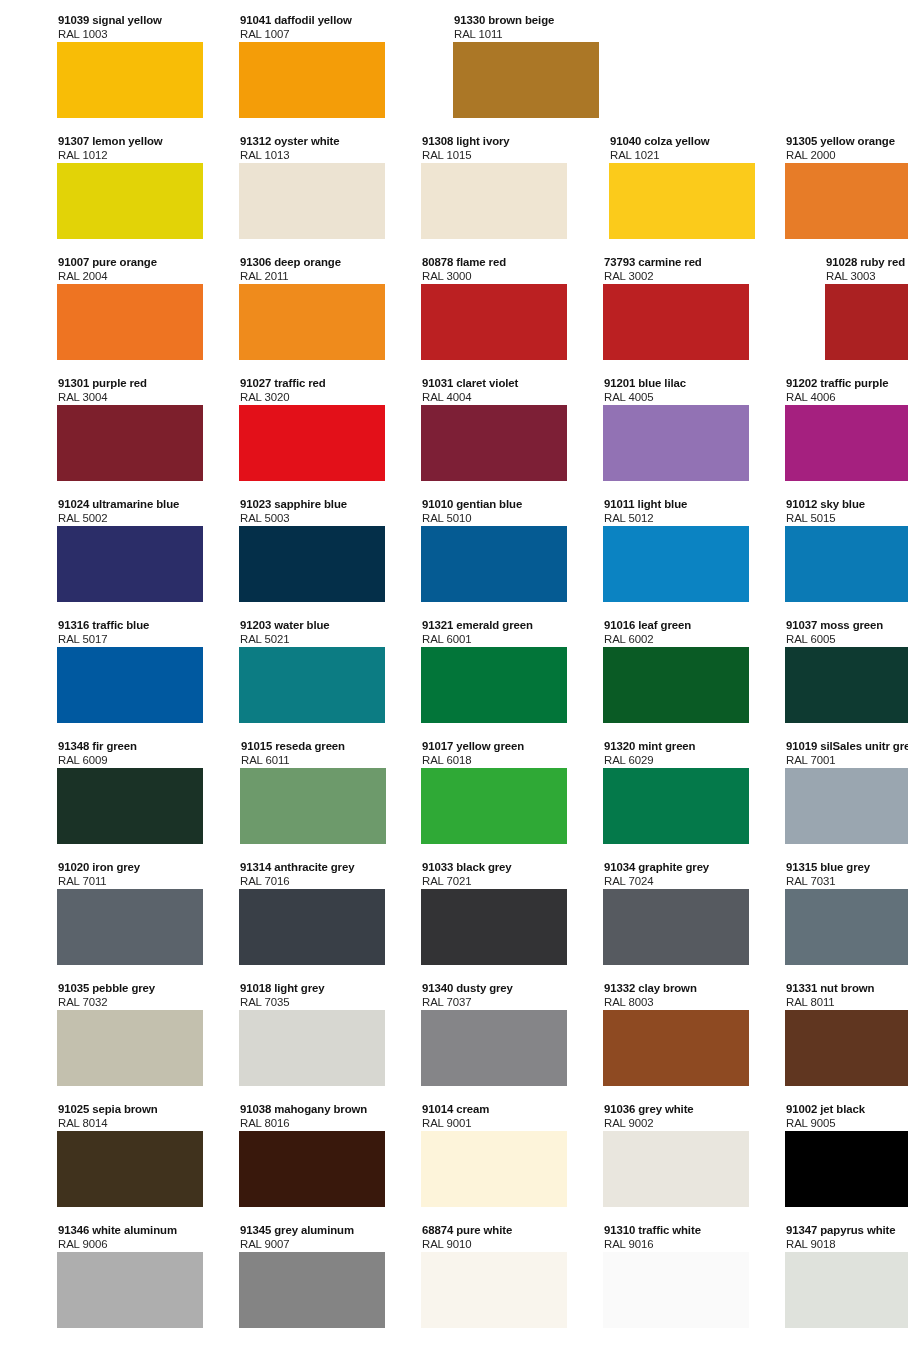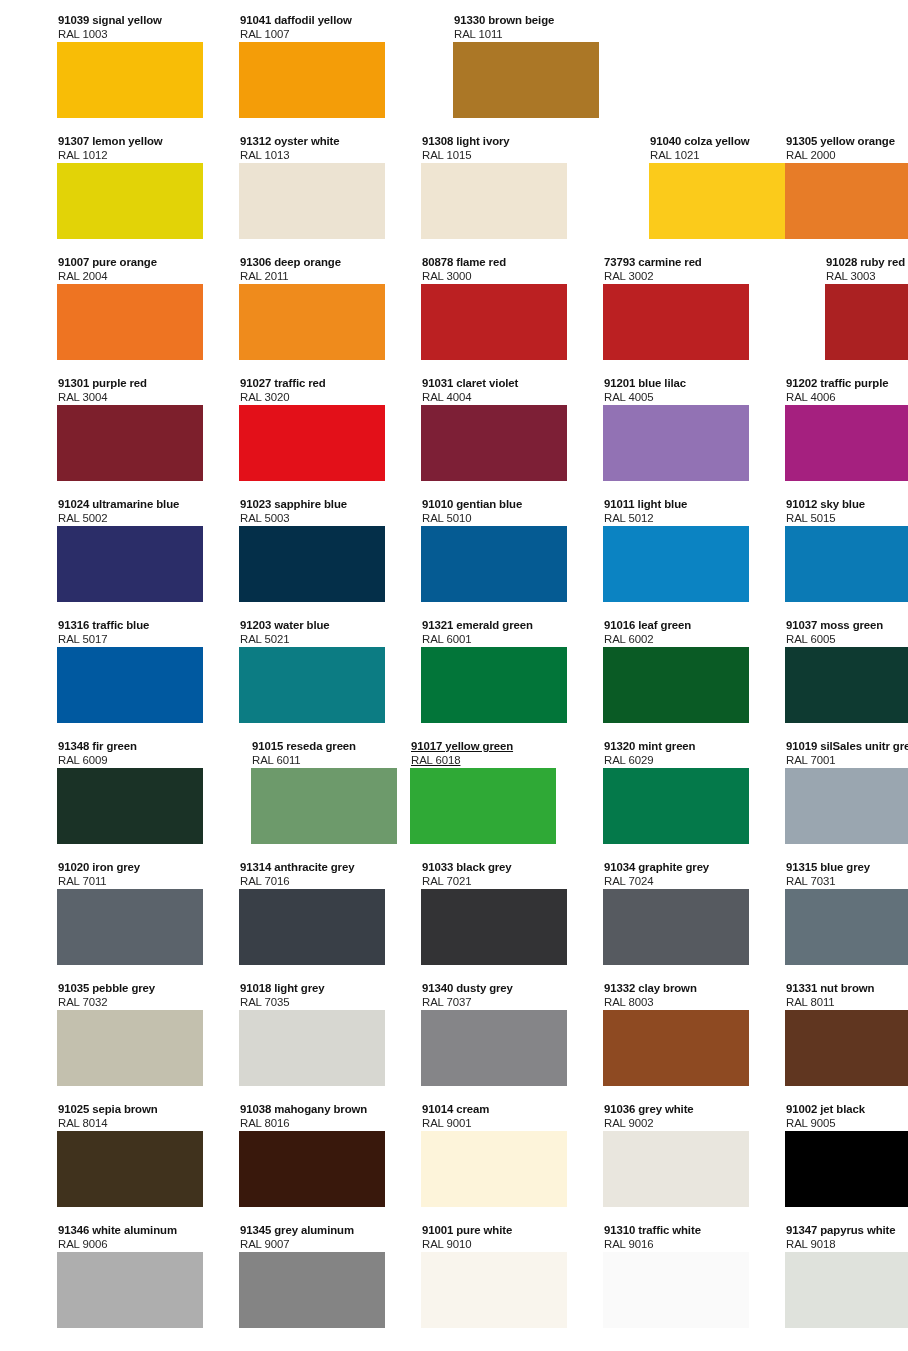--- a/index.html
+++ b/index.html
@@ -93,21 +93,21 @@
       </div>
       <div class="swatch-chip" style="width: 146px; height: 76px; background: rgb(236, 227, 210);"></div>
     </div>
     <div class="swatch-cell" style="left: 375px; top: 135px;">
       <div class="swatch-labels">
         <span class="swatch-name">91308 light ivory</span>
         <span class="swatch-ral">RAL 1015</span>
       </div>
       <div class="swatch-chip" style="width: 146px; height: 76px; background: rgb(239, 229, 210);"></div>
     </div>
-    <div class="swatch-cell" style="left: 579px; top: 135px; padding-left: 24px;">
+    <div class="swatch-cell" style="left: 539px; top: 135px; padding-left: 24px;">
       <div class="swatch-labels">
         <span class="swatch-name">91040 colza yellow</span>
         <span class="swatch-ral">RAL 1021</span>
       </div>
       <div class="swatch-chip" style="width: 146px; height: 76px; background: rgb(251, 203, 27);"></div>
     </div>
     <div class="swatch-cell" style="left: 739px; top: 135px;">
       <div class="swatch-labels">
         <span class="swatch-name">91305 yellow orange</span>
         <span class="swatch-ral">RAL 2000</span>
@@ -254,28 +254,28 @@
       </div>
       <div class="swatch-chip" style="width: 146px; height: 76px; background: rgb(14, 58, 49);"></div>
     </div>
     <div class="swatch-cell" style="left: 11px; top: 740px;">
       <div class="swatch-labels">
         <span class="swatch-name">91348 fir green</span>
         <span class="swatch-ral">RAL 6009</span>
       </div>
       <div class="swatch-chip" style="width: 146px; height: 76px; background: rgb(26, 50, 38);"></div>
     </div>
-    <div class="swatch-cell" style="left: 205px; top: 740px;">
+    <div class="swatch-cell" style="left: 194px; top: 740px;">
       <div class="swatch-labels">
         <span class="swatch-name">91015 reseda green</span>
         <span class="swatch-ral">RAL 6011</span>
       </div>
       <div class="swatch-chip" style="width: 146px; height: 76px; background: rgb(109, 154, 107);"></div>
     </div>
-    <div class="swatch-cell" style="left: 364px; top: 740px; text-decoration: underline;">
+    <div class="swatch-cell" style="left: 375px; top: 740px;">
       <div class="swatch-labels">
         <span class="swatch-name">91017 yellow green</span>
         <span class="swatch-ral">RAL 6018</span>
       </div>
       <div class="swatch-chip" style="width: 146px; height: 76px; background: rgb(47, 169, 54);"></div>
     </div>
     <div class="swatch-cell" style="left: 557px; top: 740px;">
       <div class="swatch-labels">
         <span class="swatch-name">91320 mint green</span>
         <span class="swatch-ral">RAL 6029</span>
@@ -403,21 +403,21 @@
     </div>
     <div class="swatch-cell" style="left: 193px; top: 1224px;">
       <div class="swatch-labels">
         <span class="swatch-name">91345 grey aluminum</span>
         <span class="swatch-ral">RAL 9007</span>
       </div>
       <div class="swatch-chip" style="width: 146px; height: 76px; background: rgb(132, 132, 132);"></div>
     </div>
     <div class="swatch-cell" style="left: 375px; top: 1224px;">
       <div class="swatch-labels">
-        <span class="swatch-name">91001 pure white</span>
+        <span class="swatch-name">68874 pure white</span>
         <span class="swatch-ral">RAL 9010</span>
       </div>
       <div class="swatch-chip" style="width: 146px; height: 76px; background: rgb(249, 245, 237);"></div>
     </div>
     <div class="swatch-cell" style="left: 557px; top: 1224px;">
       <div class="swatch-labels">
         <span class="swatch-name">91310 traffic white</span>
         <span class="swatch-ral">RAL 9016</span>
       </div>
       <div class="swatch-chip" style="width: 146px; height: 76px; background: rgb(250, 250, 250);"></div>

